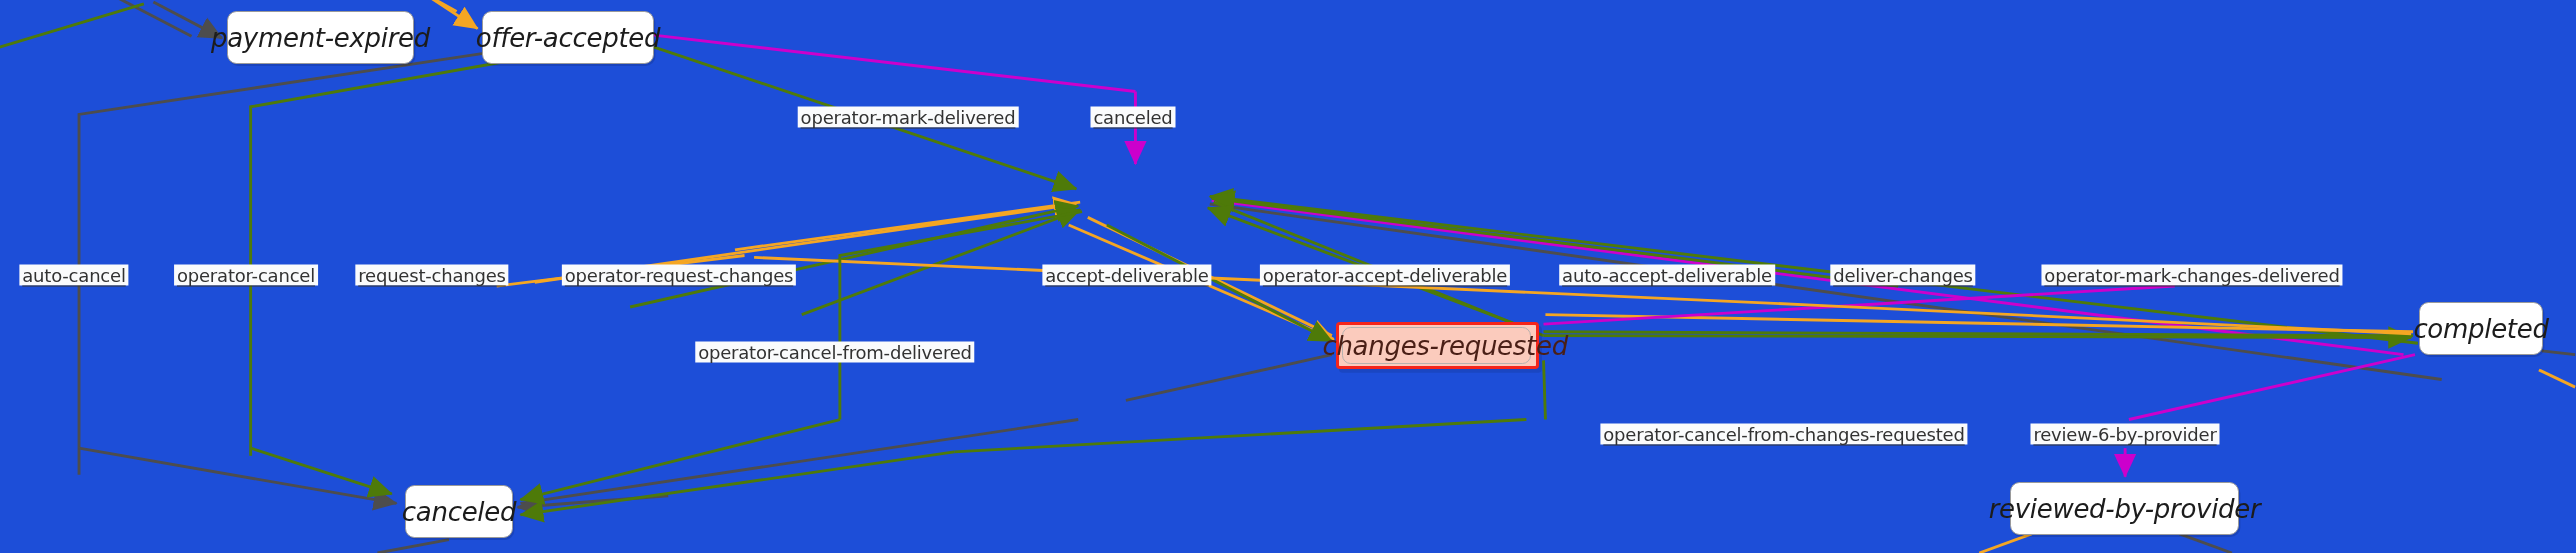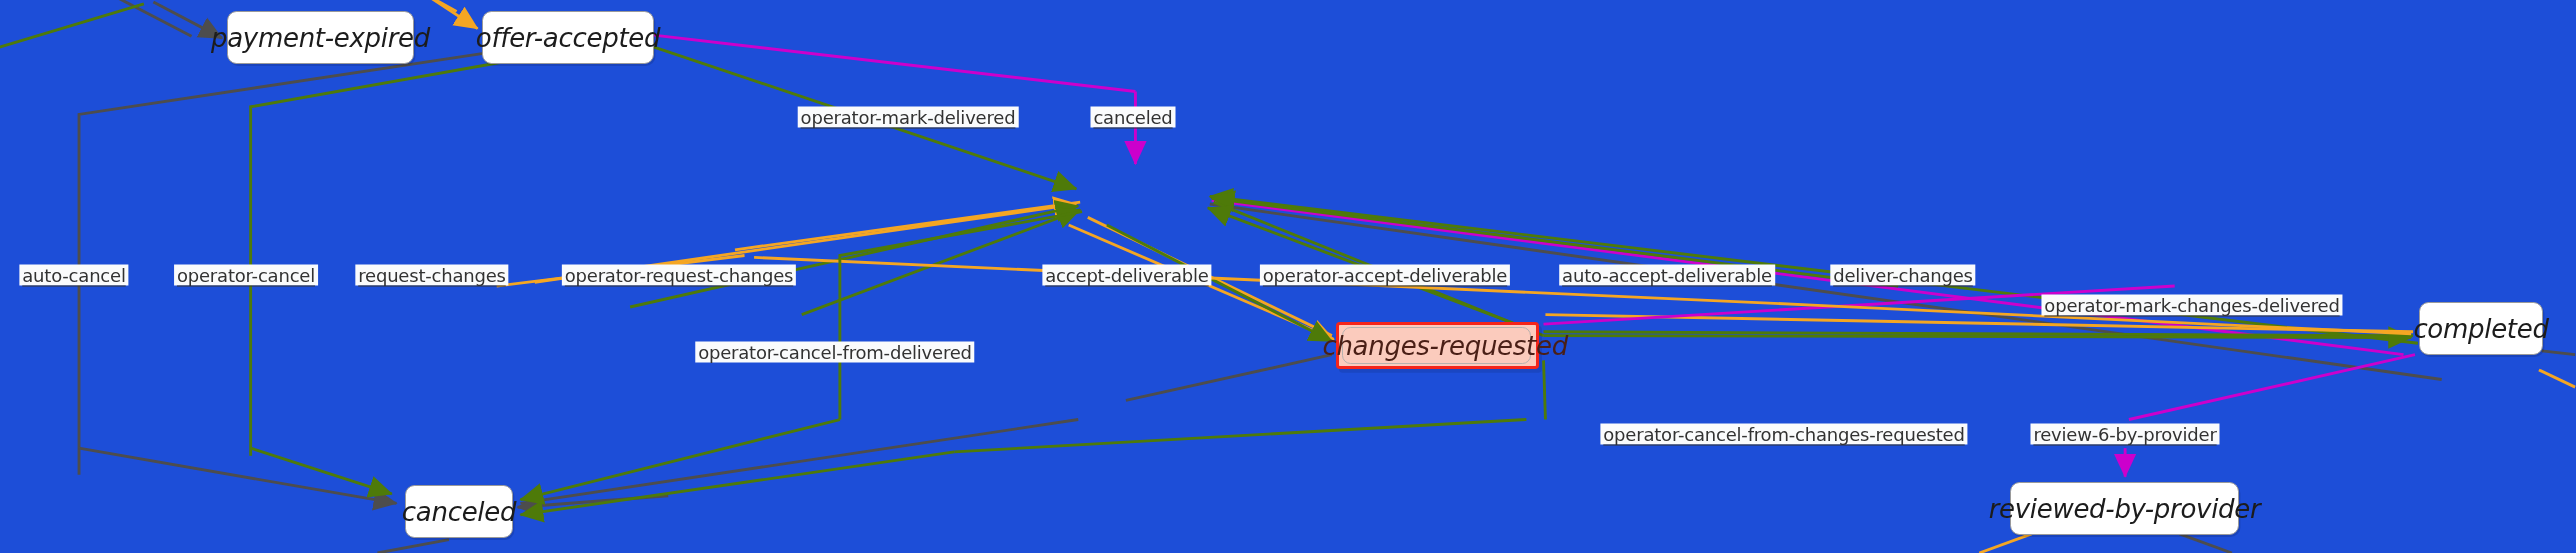--- a/index.html
+++ b/index.html
@@ -202,19 +202,19 @@
   <div class="edge-label underlined" style="left:74px; top:275px;">auto-cancel</div>
   <div class="edge-label underlined" style="left:246px; top:275px;">operator-cancel</div>
   <div class="edge-label underlined" style="left:432px; top:275px;">request-changes</div>
   <div class="edge-label underlined" style="left:679px; top:275px;">operator-request-changes</div>
   <div class="edge-label underlined" style="left:908px; top:117px;">operator-mark-delivered</div>
   <div class="edge-label underlined" style="left:1133px; top:117px;">canceled</div>
   <div class="edge-label underlined" style="left:1127px; top:275px;">accept-deliverable</div>
   <div class="edge-label underlined" style="left:1385px; top:275px;">operator-accept-deliverable</div>
   <div class="edge-label underlined" style="left:1667px; top:275px;">auto-accept-deliverable</div>
   <div class="edge-label underlined" style="left:1903px; top:275px;">deliver-changes</div>
-  <div class="edge-label underlined" style="left:2192px; top:275px;margin-top:30px;">operator-mark-changes-delivered</div>
+  <div class="edge-label underlined" style="left:2192px; top:275px;">operator-mark-changes-delivered</div>
   <div class="edge-label" style="left:835px; top:352px;">operator-cancel-from-delivered</div>
   <div class="edge-label underlined" style="left:1784px; top:434px;">operator-cancel-from-changes-requested</div>
   <div class="edge-label underlined" style="left:2125px; top:434px;">review-6-by-provider</div>
 
 </div>
 
 
 </body></html>

